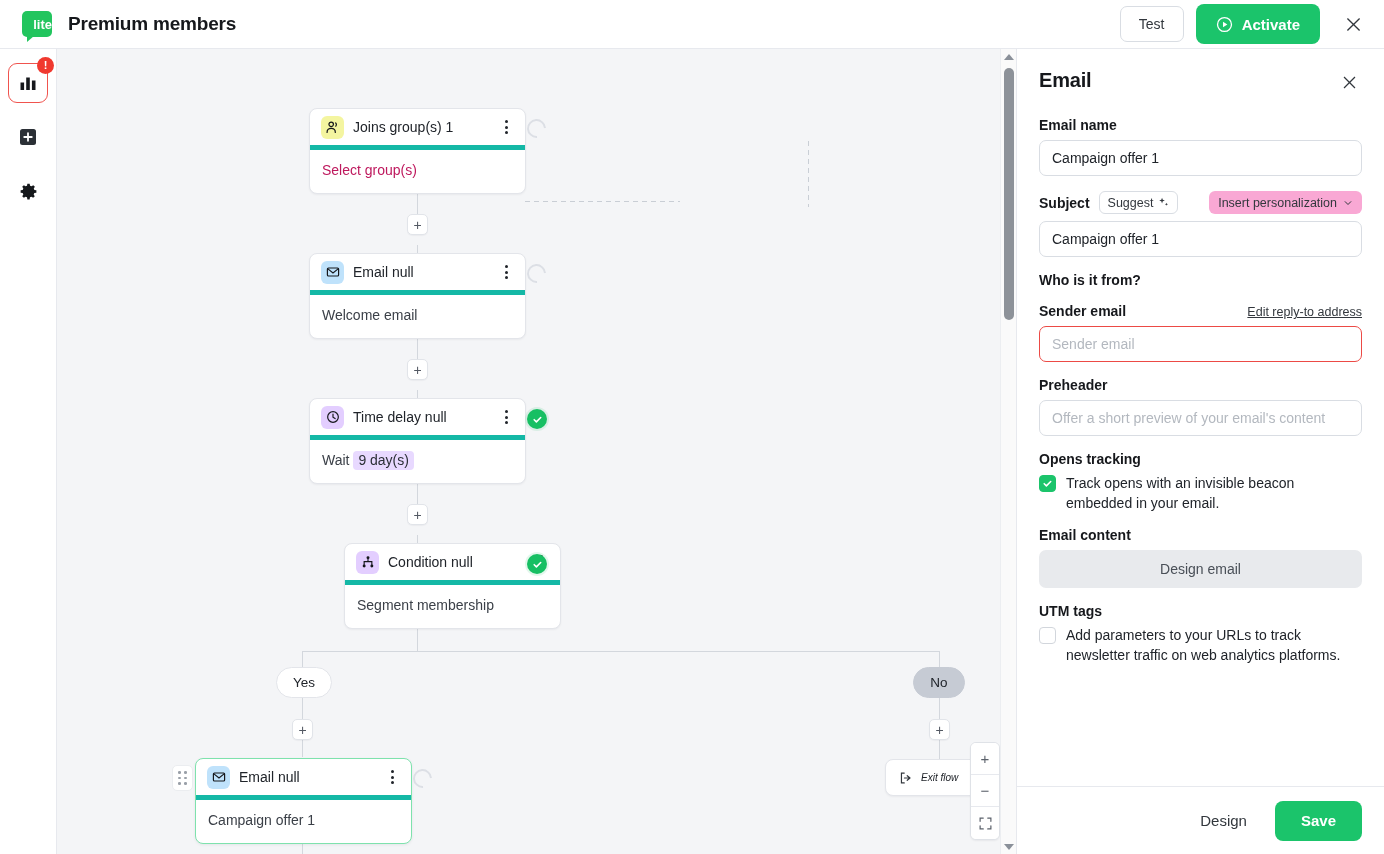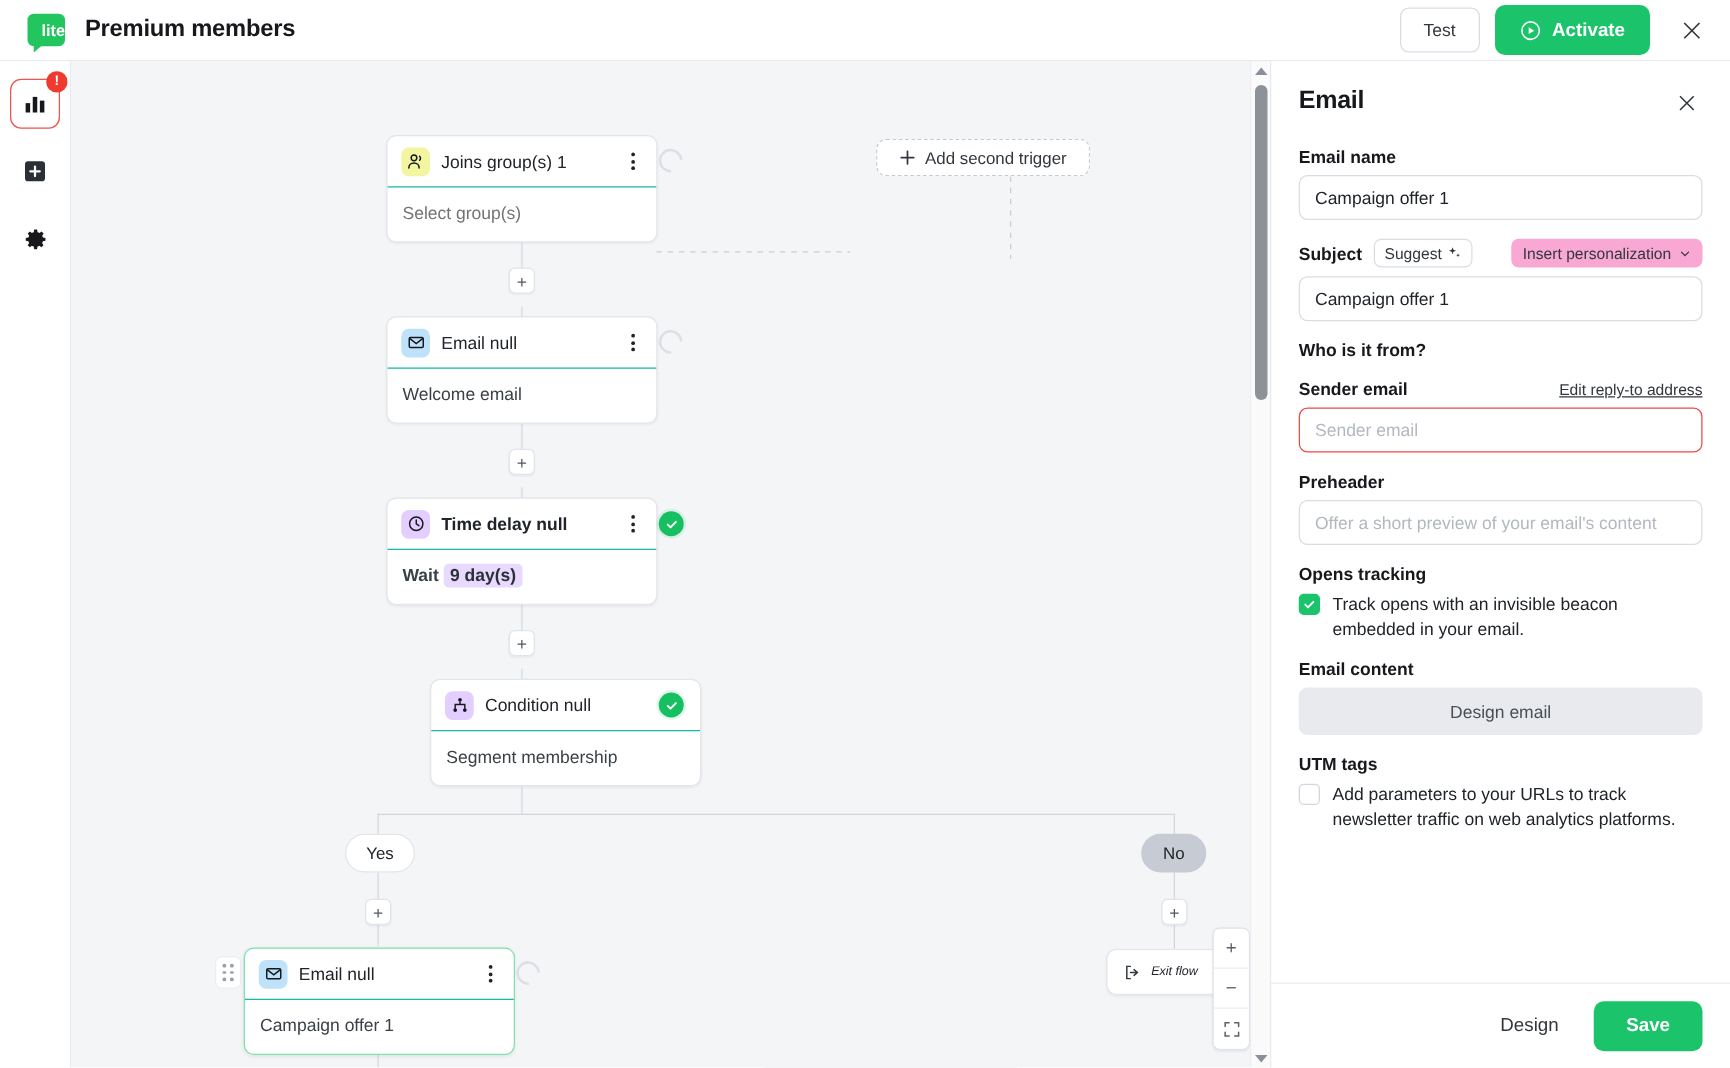--- a/index.html
+++ b/index.html
@@ -95,38 +95,38 @@
     position: absolute;
     width: 217px;
     background: #fff;
     border: 1px solid #e3e5ea;
     border-radius: 8px;
     box-shadow: 0 1px 2px rgba(16,24,40,0.05);
   }
   .node.selected { border: 1.5px solid #7ee2ad; box-shadow: 0 1px 3px rgba(16,24,40,0.07); }
   .node-head {
     height: 41px; display: flex; align-items: center;
-    padding: 0 10px 0 11px; border-bottom: 1px solid #14b8a6;
+    padding: 0 10px 0 11px; border-bottom: 5px solid #14b8a6;
   }
   .node-ico {
     width: 23px; height: 23px; border-radius: 6px;
     display: flex; align-items: center; justify-content: center;
     flex: 0 0 23px; margin-right: 9px;
   }
   .ico-yellow { background: #f4f5a0; }
   .ico-blue { background: #bfe2fb; }
   .ico-purple { background: #e3ceff; }
   .node-title { font-size: 14px; color: #20242a; flex: 1; overflow: hidden; white-space: nowrap; text-overflow: ellipsis; }
   .dots {
     width: 18px; height: 22px; display: flex; flex-direction: column;
     align-items: center; justify-content: center; gap: 2.5px; cursor: pointer; flex: 0 0 18px;
   }
   .dots i { width: 3px; height: 3px; border-radius: 50%; background: #20242a; display: block; }
   .node-body { padding: 12px 12px 13px; font-size: 14px; color: #3b4048; line-height: 1.25; }
-  .node-body.placeholder { color: #737373; }
+  .node-body.placeholder { color: #be185d; }
   .chip-purple {
     background: #e8d9ff; border-radius: 4px; padding: 1px 5px 2px;
     color: #2b2f36; font-size: 14px;
   }
 
   .spinner {
     position: absolute; width: 19px; height: 19px; border-radius: 50%;
     border: 2.2px solid #dcdfe5; border-right-color: transparent;
     transform: rotate(42deg);
   }
@@ -402,28 +402,20 @@
                 <i></i>
                 <i></i>
               </span>
           </div>
           <div class="node-body placeholder">Select group(s)</div>
         </div>
         <div class="spinner" style="left:470px; top:70px;"></div>
 
         <div class="plusbtn" style="left:350px; top:165px;">+</div>
 
-        <button class="add-trigger" style="left:644px; top:62px;">
-          <span style="display:flex">
-            <svg width="12" height="12" viewBox="0 0 12 12">
-                <path d="M6 1 V11 M1 6 H11" stroke="#32373d" stroke-width="1.4" stroke-linecap="round"></path>
-              </svg>
-          </span>
-          <span>Add second trigger</span>
-        </button>
 
         <div class="node" style="left:252px; top:204px;">
           <div class="node-head">
             <span class="node-ico ico-blue">
               <svg width="14" height="14" viewBox="0 0 16 16" fill="none" stroke="#16181c" stroke-width="1.35">
                 <rect x="1.6" y="3.4" width="12.8" height="9.2" rx="1.2"></rect>
                 <path d="M2.2 4.4 8 9 13.8 4.4" stroke-linecap="round"></path>
               </svg>
             </span>
             <span class="node-title">Email null</span>
@@ -432,21 +424,21 @@
                 <i></i>
                 <i></i>
               </span>
           </div>
           <div class="node-body">Welcome email</div>
         </div>
         <div class="spinner" style="left:470px; top:215px;"></div>
 
         <div class="plusbtn" style="left:350px; top:310px;">+</div>
 
-        <div class="node" style="left:252px; top:349px;font-weight:bold;">
+        <div class="node" style="left:252px; top:349px;">
           <div class="node-head">
             <span class="node-ico ico-purple">
               <svg width="14" height="14" viewBox="0 0 16 16" fill="none" stroke="#16181c" stroke-width="1.35">
                 <circle cx="8" cy="8" r="6.1"></circle>
                 <path d="M8 4.6 V8.2 L10.4 9.8" stroke-linecap="round"></path>
               </svg>
             </span>
             <span class="node-title">Time delay null</span>
             <span class="dots">
                 <i></i>

